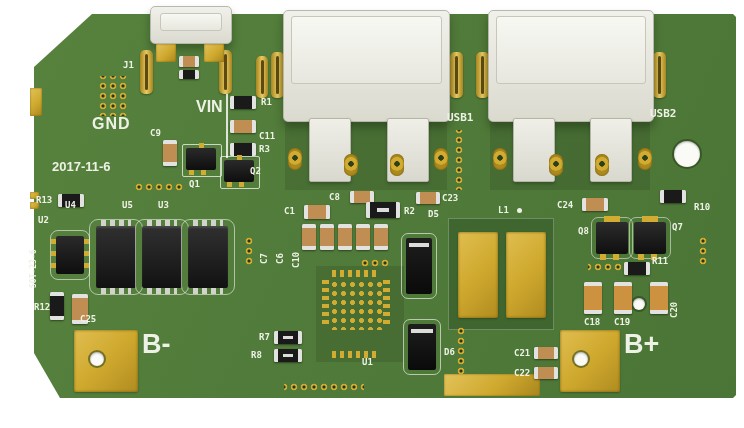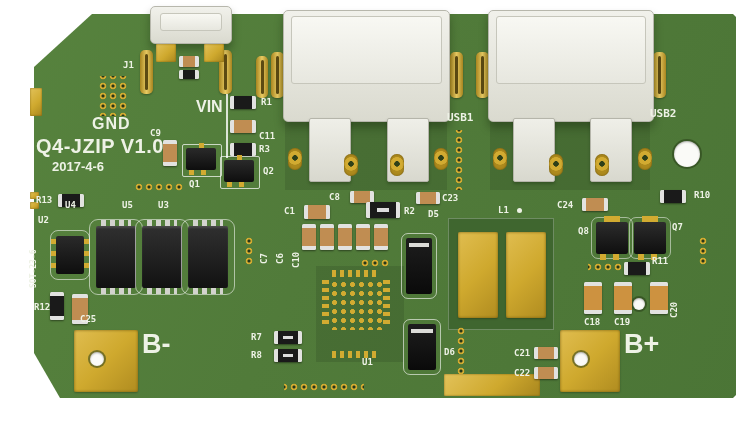--- a/index.html
+++ b/index.html
@@ -194,61 +194,60 @@
   <div class="abs smd h blk" style="left:660px;top:190px;width:26px;height:13px"></div>
   <div class="abs power-sot" style="left:596px;top:222px;width:32px;height:32px"></div>
   <div class="abs power-sot" style="left:634px;top:222px;width:32px;height:32px"></div>
   <div class="abs smd h blk" style="left:624px;top:262px;width:26px;height:13px"></div>
   <div class="abs smd v org" style="left:584px;top:282px;width:18px;height:32px"></div>
   <div class="abs smd v org" style="left:614px;top:282px;width:18px;height:32px"></div>
   <div class="abs smd v org" style="left:650px;top:282px;width:18px;height:32px"></div>
   <div class="abs smd h tan" style="left:534px;top:347px;width:24px;height:12px"></div>
   <div class="abs smd h tan" style="left:534px;top:367px;width:24px;height:12px"></div>
 
-  <span class="sk-big" style="left:36px;top:136px;font-size:20px;letter-spacing:.5px">Q4-JZIP V1.0</span>
-  <span class="sk-big" style="left:52px;top:160px;font-size:13px">2017-4-6</span>
+  <span class="sk-big" style="left:52px;top:160px;font-size:13px">2017-11-6</span>
   <span class="sk-big" style="left:92px;top:116px;font-size:16px;letter-spacing:1px">GND</span>
   <span class="sk-big" style="left:196px;top:99px;font-size:16px">VIN</span>
   <span class="ds" style="left:447px;top:112px;font-size:11px">USB1</span>
   <span class="ds" style="left:650px;top:108px;font-size:11px">USB2</span>
   <span class="sk-big" style="left:142px;top:331px;font-size:27px">B-</span>
   <span class="sk-big" style="left:624px;top:331px;font-size:27px">B+</span>
   <span class="ds v" style="left:30px;top:288px;font-size:8px">SOT-23-6</span>
 
   <span class="ds" style="left:123px;top:61px">J1</span>
   <span class="ds" style="left:261px;top:98px">R1</span>
   <span class="ds" style="left:259px;top:132px">C11</span>
   <span class="ds" style="left:259px;top:145px">R3</span>
   <span class="ds" style="left:150px;top:129px">C9</span>
   <span class="ds" style="left:189px;top:180px">Q1</span>
-  <span class="ds" style="left:263px;top:167px">Q2</span>
+  <span class="ds" style="left:250px;top:167px">Q2</span>
   <span class="ds" style="left:36px;top:196px">R13</span>
   <span class="ds" style="left:65px;top:201px">U4</span>
   <span class="ds" style="left:38px;top:216px">U2</span>
   <span class="ds" style="left:122px;top:201px">U5</span>
   <span class="ds" style="left:158px;top:201px">U3</span>
   <span class="ds" style="left:34px;top:303px">R12</span>
   <span class="ds" style="left:80px;top:315px">C25</span>
   <span class="ds" style="left:284px;top:207px">C1</span>
   <span class="ds v" style="left:260px;top:264px">C7</span>
   <span class="ds v" style="left:276px;top:264px">C6</span>
   <span class="ds v" style="left:292px;top:268px">C10</span>
   <span class="ds" style="left:329px;top:193px">C8</span>
   <span class="ds" style="left:404px;top:207px">R2</span>
   <span class="ds" style="left:428px;top:210px">D5</span>
   <span class="ds" style="left:442px;top:194px">C23</span>
   <span class="ds" style="left:557px;top:201px">C24</span>
   <span class="ds" style="left:498px;top:206px">L1</span>
   <span class="ds" style="left:578px;top:227px">Q8</span>
   <span class="ds" style="left:672px;top:223px">Q7</span>
-  <span class="ds" style="left:694px;top:191px">R10</span>
+  <span class="ds" style="left:694px;top:203px">R10</span>
   <span class="ds" style="left:652px;top:257px">R11</span>
   <span class="ds" style="left:584px;top:318px">C18</span>
   <span class="ds" style="left:614px;top:318px">C19</span>
   <span class="ds v" style="left:670px;top:318px">C20</span>
   <span class="ds" style="left:514px;top:349px">C21</span>
   <span class="ds" style="left:514px;top:369px">C22</span>
   <span class="ds" style="left:444px;top:348px">D6</span>
   <span class="ds" style="left:362px;top:358px">U1</span>
-  <span class="ds" style="left:251px;top:333px">R7</span>
+  <span class="ds" style="left:259px;top:333px">R7</span>
   <span class="ds" style="left:251px;top:351px">R8</span>
 
 </div>
 
 </body></html>

